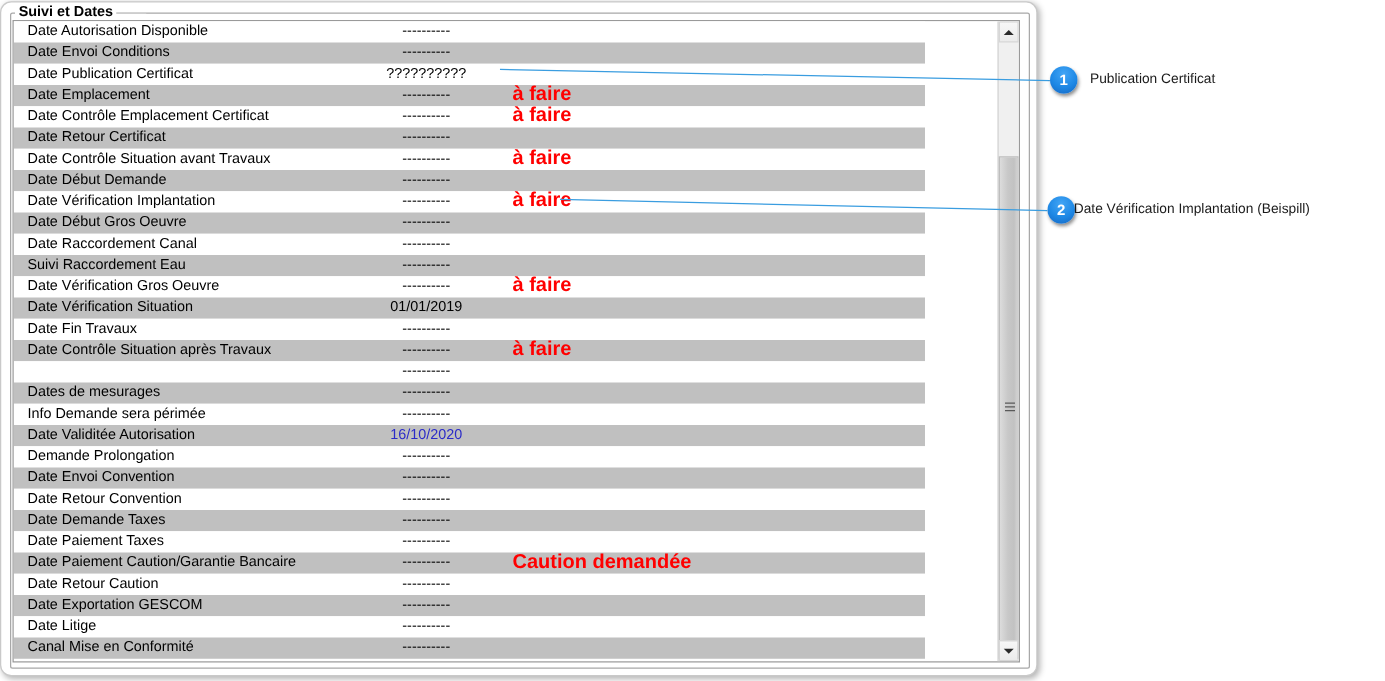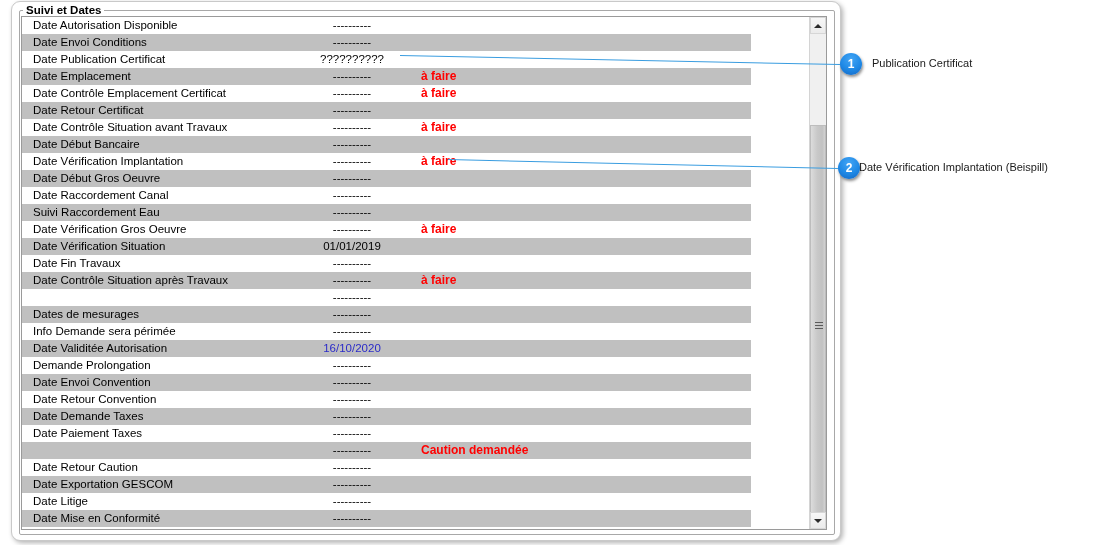--- a/index.html
+++ b/index.html
@@ -16,21 +16,21 @@
   
   #screen {
     position: relative;
     width: 1108px;
     height: 545px;
     background: #ffffff;
   }
 
   #panel-frame {
     position: absolute;
-    left: 11px;
+    left: 0;
     top: 1px;
     width: 830px;
     height: 540px;
     box-sizing: border-box;
     background: #ffffff;
     border: 1px solid #c9c9c9;
     border-radius: 9px;
     box-shadow: 2px 2px 5px rgba(0,0,0,0.30);
   }
 
@@ -119,21 +119,21 @@
     color: #000000;
     line-height: 15px;
     white-space: nowrap;
     letter-spacing: 0px;
   }
   .row .value.blue { color: #2b2bc8; }
   .row .status {
     position: absolute;
     left: 399px;
     top: 0px;
-    font-size: 12px;
+    font-size: 16px;
     font-weight: bold;
     color: #ff0000;
     line-height: 16px;
     white-space: nowrap;
   }
 
   
   #scrollbar {
     position: absolute;
     right: 0px;
@@ -257,21 +257,21 @@
           <div class="row alt">
             <span class="label">Date Retour Certificat</span>
             <span class="value">----------</span>
           </div>
           <div class="row white">
             <span class="label">Date Contrôle Situation avant Travaux</span>
             <span class="value">----------</span>
             <span class="status">à faire</span>
           </div>
           <div class="row alt">
-            <span class="label">Date Début Bancaire</span>
+            <span class="label">Date Début Demande</span>
             <span class="value">----------</span>
           </div>
           <div class="row white">
             <span class="label">Date Vérification Implantation</span>
             <span class="value">----------</span>
             <span class="status">à faire</span>
           </div>
           <div class="row alt">
             <span class="label">Date Début Gros Oeuvre</span>
             <span class="value">----------</span>
@@ -331,37 +331,38 @@
           </div>
           <div class="row alt">
             <span class="label">Date Demande Taxes</span>
             <span class="value">----------</span>
           </div>
           <div class="row white">
             <span class="label">Date Paiement Taxes</span>
             <span class="value">----------</span>
           </div>
           <div class="row alt">
+            <span class="label">Date Paiement Caution/Garantie Bancaire</span>
             <span class="value">----------</span>
             <span class="status">Caution demandée</span>
           </div>
           <div class="row white">
             <span class="label">Date Retour Caution</span>
             <span class="value">----------</span>
           </div>
           <div class="row alt">
             <span class="label">Date Exportation GESCOM</span>
             <span class="value">----------</span>
           </div>
           <div class="row white">
             <span class="label">Date Litige</span>
             <span class="value">----------</span>
           </div>
           <div class="row alt">
-            <span class="label">Date Mise en Conformité</span>
+            <span class="label">Canal Mise en Conformité</span>
             <span class="value">----------</span>
           </div>
         </div>
 
       <div id="scrollbar">
         <div class="sb-btn" id="sb-up">
           <span class="sb-arrow up"></span>
         </div>
         <div id="sb-thumb">
           <div id="sb-grip">

